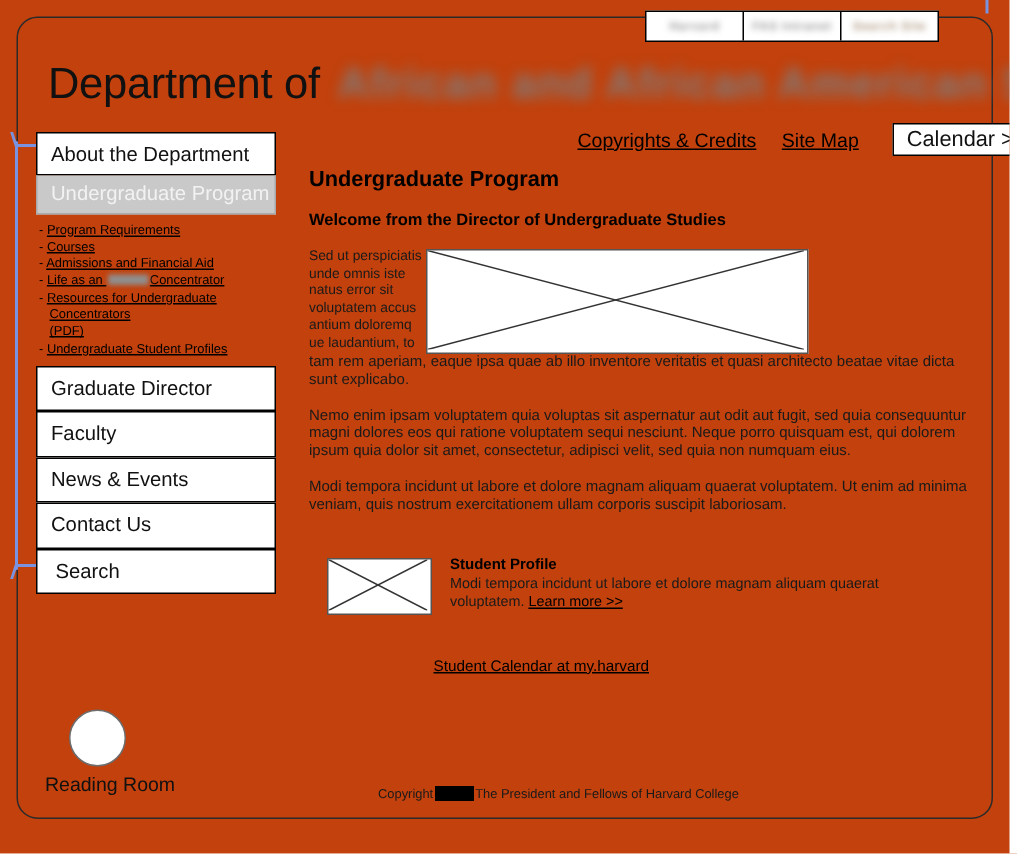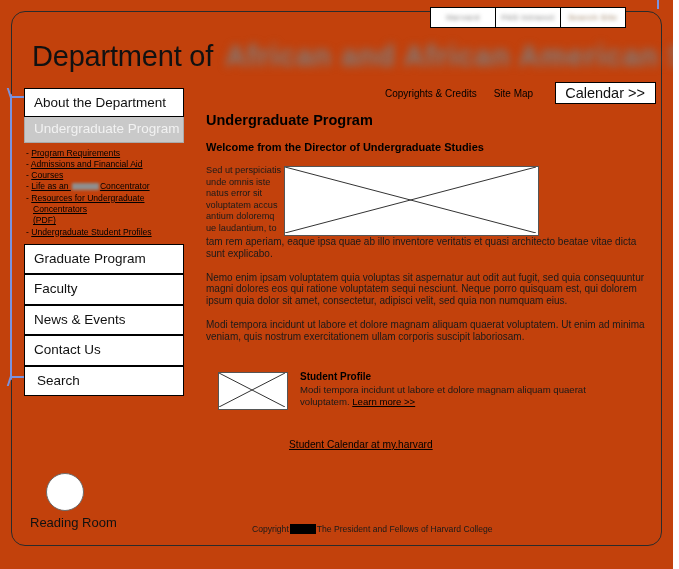--- a/index.html
+++ b/index.html
@@ -156,22 +156,23 @@
   
   .util-nav {
     position: absolute;
     left: 385px;
     top: 82px;
     display: flex;
     align-items: center;
     gap: 17px;
   }
   .util-link {
-    font-size: 10px;
-    color: #000;
+    font-size: 13px;
+    color: #000;
+    text-decoration: underline;
     white-space: nowrap;
     cursor: pointer;
   }
   .calendar-box {
     margin-left: 5px;
     border: 1.4px solid #000;
     padding: 2px 10px 2px 9px;
     font-size: 14.5px;
     color: #111;
     background: #fff;
@@ -414,41 +415,41 @@
 
     <div class="nav-btn active tall">
       <span>Undergraduate Program</span>
     </div>
 
     <div class="sublinks">
       <div class="sublink">
         <span>- </span><span class="u">Program Requirements</span>
       </div>
       <div class="sublink">
+        <span>- </span><span class="u">Courses</span>
+      </div>
+      <div class="sublink">
         <span>- </span><span class="u">Admissions and Financial Aid</span>
-      </div>
-      <div class="sublink">
-        <span>- </span><span class="u">Courses</span>
       </div>
       <div class="sublink">
         <span>- </span><span class="u">Life as an </span><span class="redbar short"></span><span class="u">Concentrator</span>
       </div>
       <div class="sublink">
         <span>- </span><span class="u">Resources for Undergraduate</span>
       </div>
       <div class="sublink-cont">Concentrators</div>
       <div class="sublink-cont">(PDF)</div>
       <div class="sublink">
         <span>- </span><span class="u">Undergraduate Student Profiles</span>
       </div>
     </div>
 
     <div class="nav-group-2">
       <div class="nav-btn">
-        <span>Graduate Program</span>
+        <span>Graduate Director</span>
       </div>
       <div class="nav-btn">
         <span>Faculty</span>
       </div>
       <div class="nav-btn">
         <span>News &amp; Events</span>
       </div>
       <div class="nav-btn">
         <span>Contact Us</span>
       </div>

